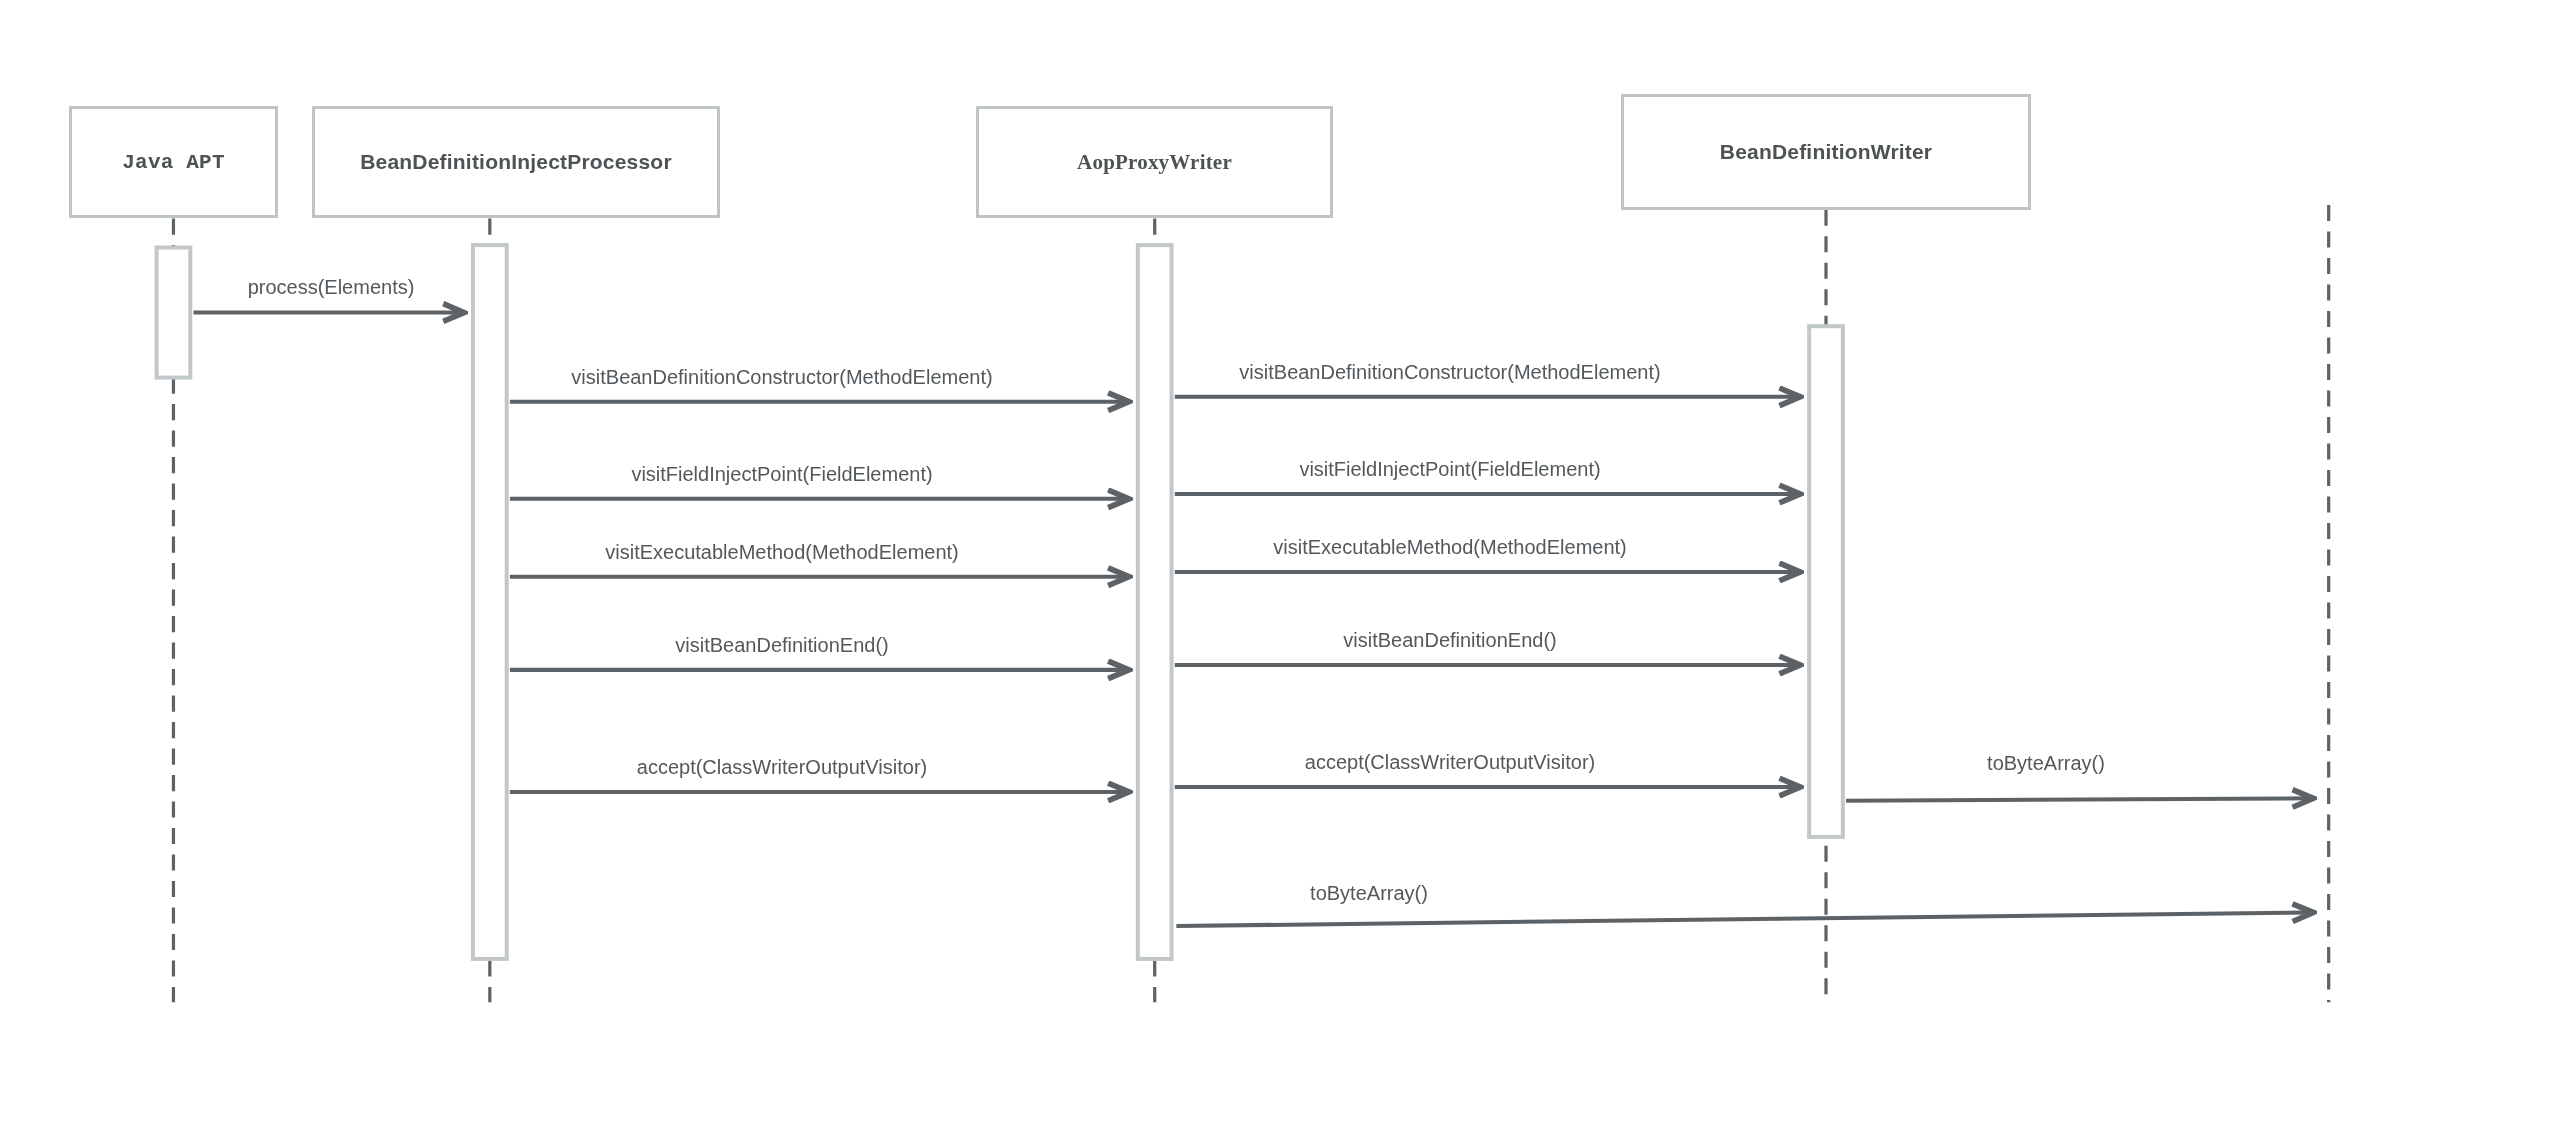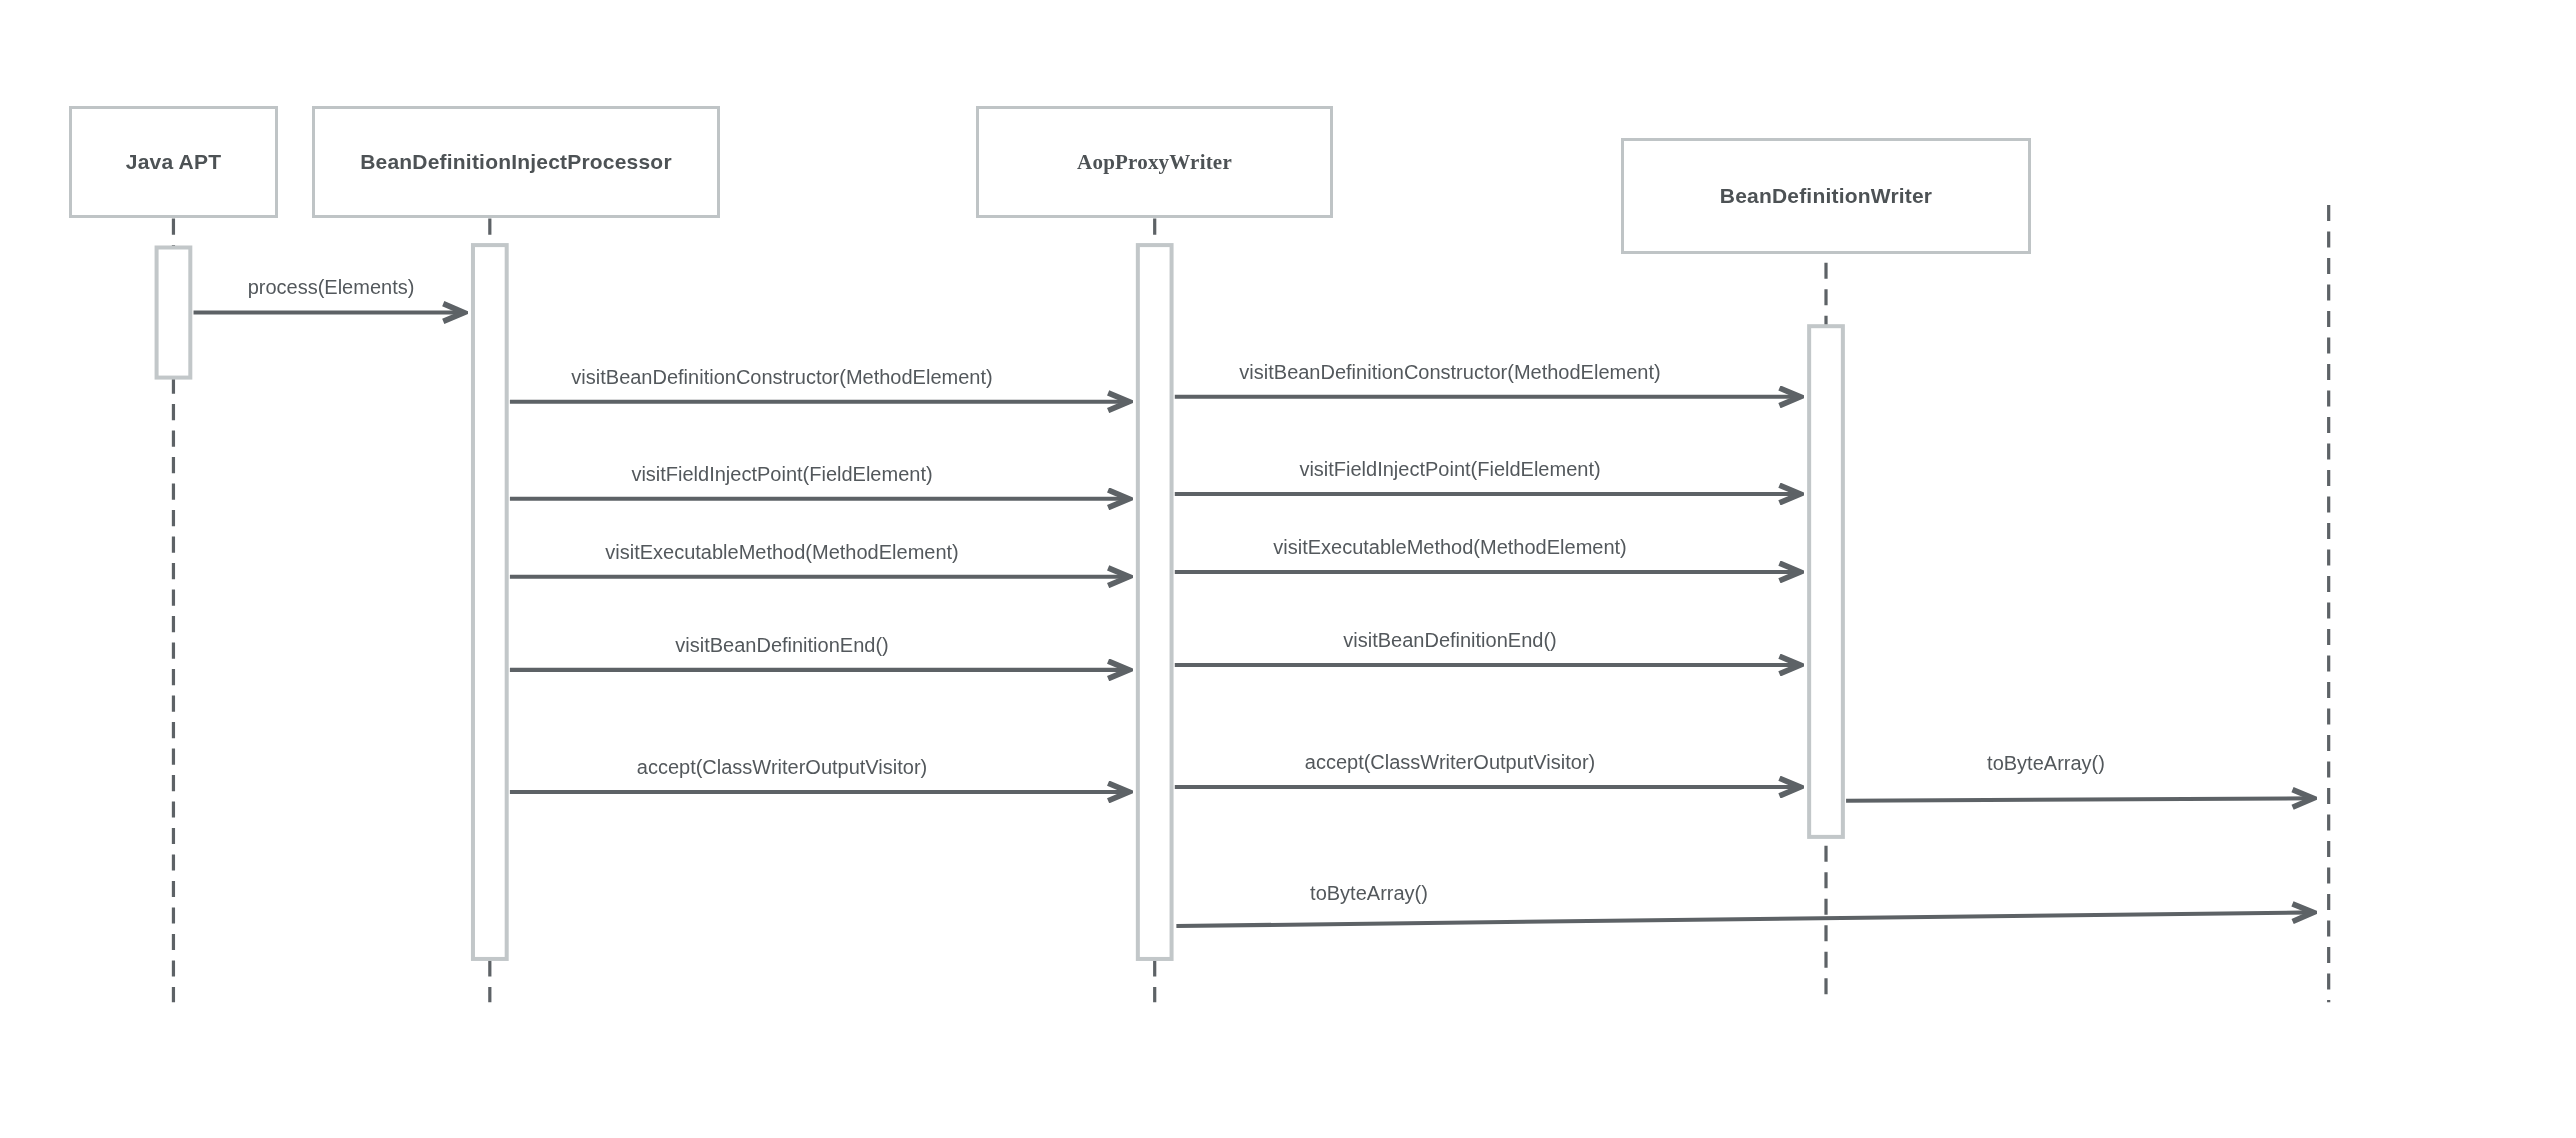--- a/index.html
+++ b/index.html
@@ -107,30 +107,30 @@
     <line class="arrow" marker-end="url(#arrowhead)" x1="635" y1="718" x2="1405" y2="718"></line>
     <line class="arrow" marker-end="url(#arrowhead)" x1="1463" y1="712" x2="2241" y2="712"></line>
     <line class="arrow" marker-end="url(#arrowhead)" x1="635" y1="834" x2="1405" y2="834"></line>
     <line class="arrow" marker-end="url(#arrowhead)" x1="1463" y1="828" x2="2241" y2="828"></line>
     <line class="arrow" marker-end="url(#arrowhead)" x1="635" y1="986" x2="1405" y2="986"></line>
     <line class="arrow" marker-end="url(#arrowhead)" x1="1463" y1="980" x2="2241" y2="980"></line>
     <line class="arrow" marker-end="url(#arrowhead)" x1="2299" y1="997" x2="2880" y2="994"></line>
     <line class="arrow" marker-end="url(#arrowhead)" x1="1465" y1="1153" x2="2880" y2="1136"></line>
   </svg>
 
-  <div class="participant-box" style="left:69px; top:106px; width:209px; height:112px;">
+  <div class="participant-box" style="left:69px; top:106px; width:209px; height:112px;font-family:Liberation Mono, monospace;">
     <span>Java APT</span>
   </div>
   <div class="participant-box" style="left:312px; top:106px; width:408px; height:112px;">
     <span>BeanDefinitionInjectProcessor</span>
   </div>
   <div class="participant-box" style="left:976px; top:106px; width:357px; height:112px;font-family:Liberation Serif, serif;">
     <span>AopProxyWriter</span>
   </div>
-  <div class="participant-box" style="left:1621px; top:94px; width:410px; height:116px;margin-top:44px;">
+  <div class="participant-box" style="left:1621px; top:94px; width:410px; height:116px;">
     <span>BeanDefinitionWriter</span>
   </div>
 
   <div class="msg-label" style="left:331px; top:275px;">process(Elements)</div>
   <div class="msg-label" style="left:782px; top:365px;">visitBeanDefinitionConstructor(MethodElement)</div>
   <div class="msg-label" style="left:1450px; top:360px;">visitBeanDefinitionConstructor(MethodElement)</div>
   <div class="msg-label" style="left:782px; top:462px;">visitFieldInjectPoint(FieldElement)</div>
   <div class="msg-label" style="left:1450px; top:457px;">visitFieldInjectPoint(FieldElement)</div>
   <div class="msg-label" style="left:782px; top:540px;">visitExecutableMethod(MethodElement)</div>
   <div class="msg-label" style="left:1450px; top:535px;">visitExecutableMethod(MethodElement)</div>

